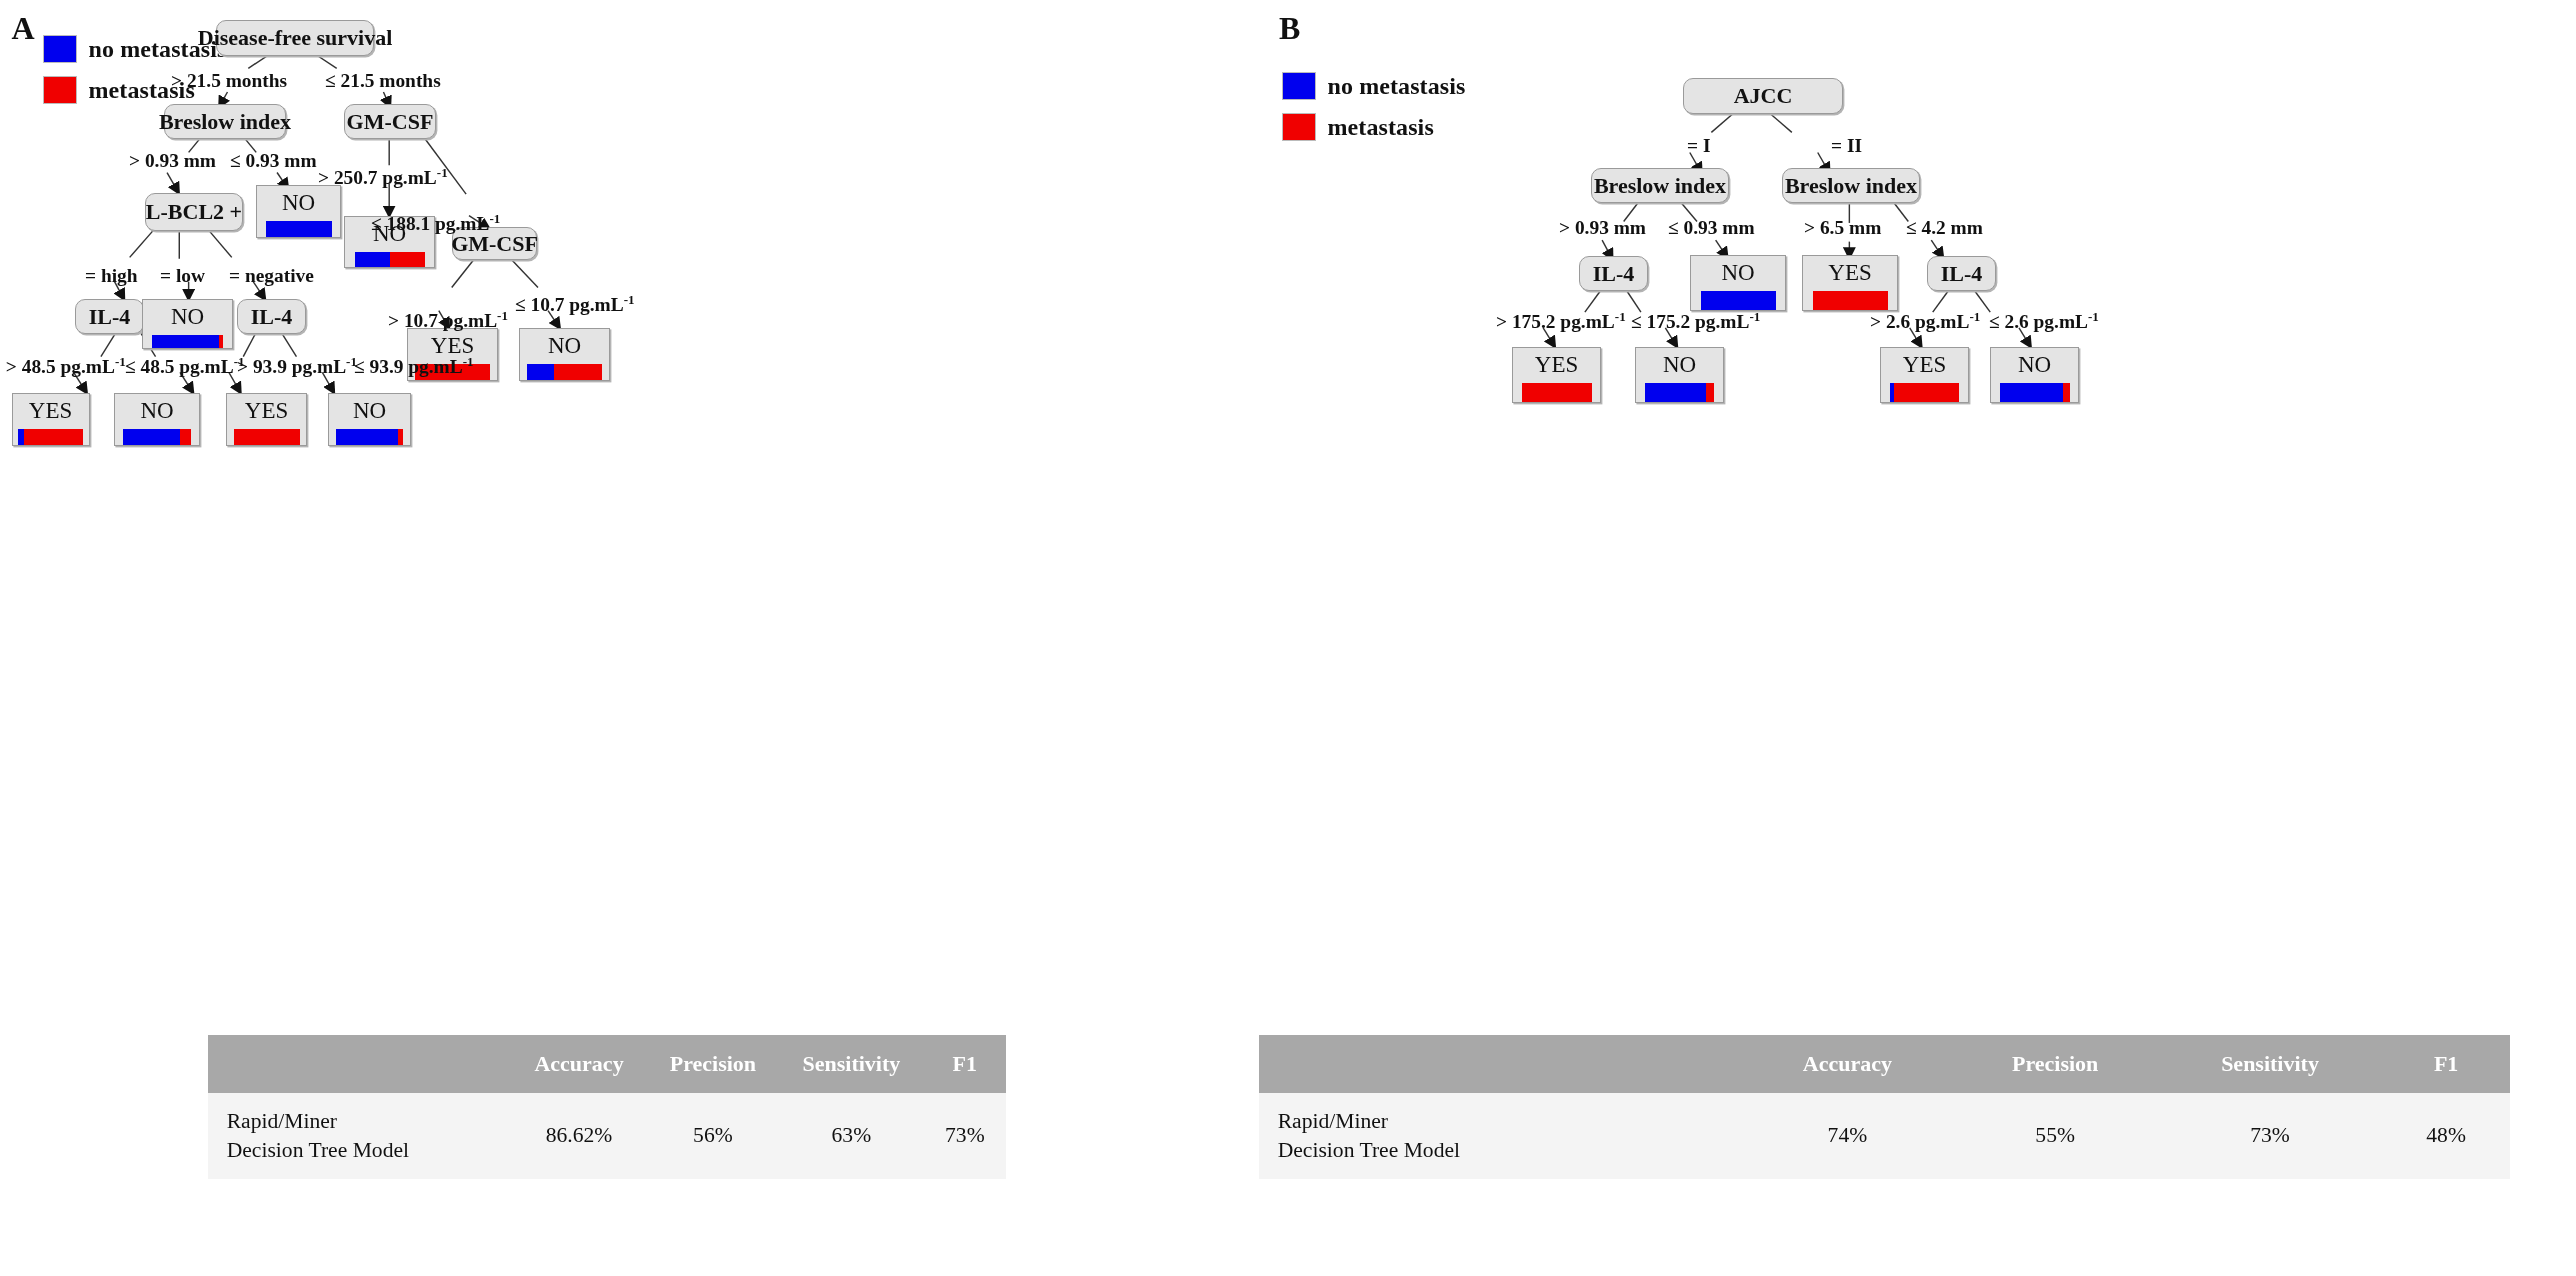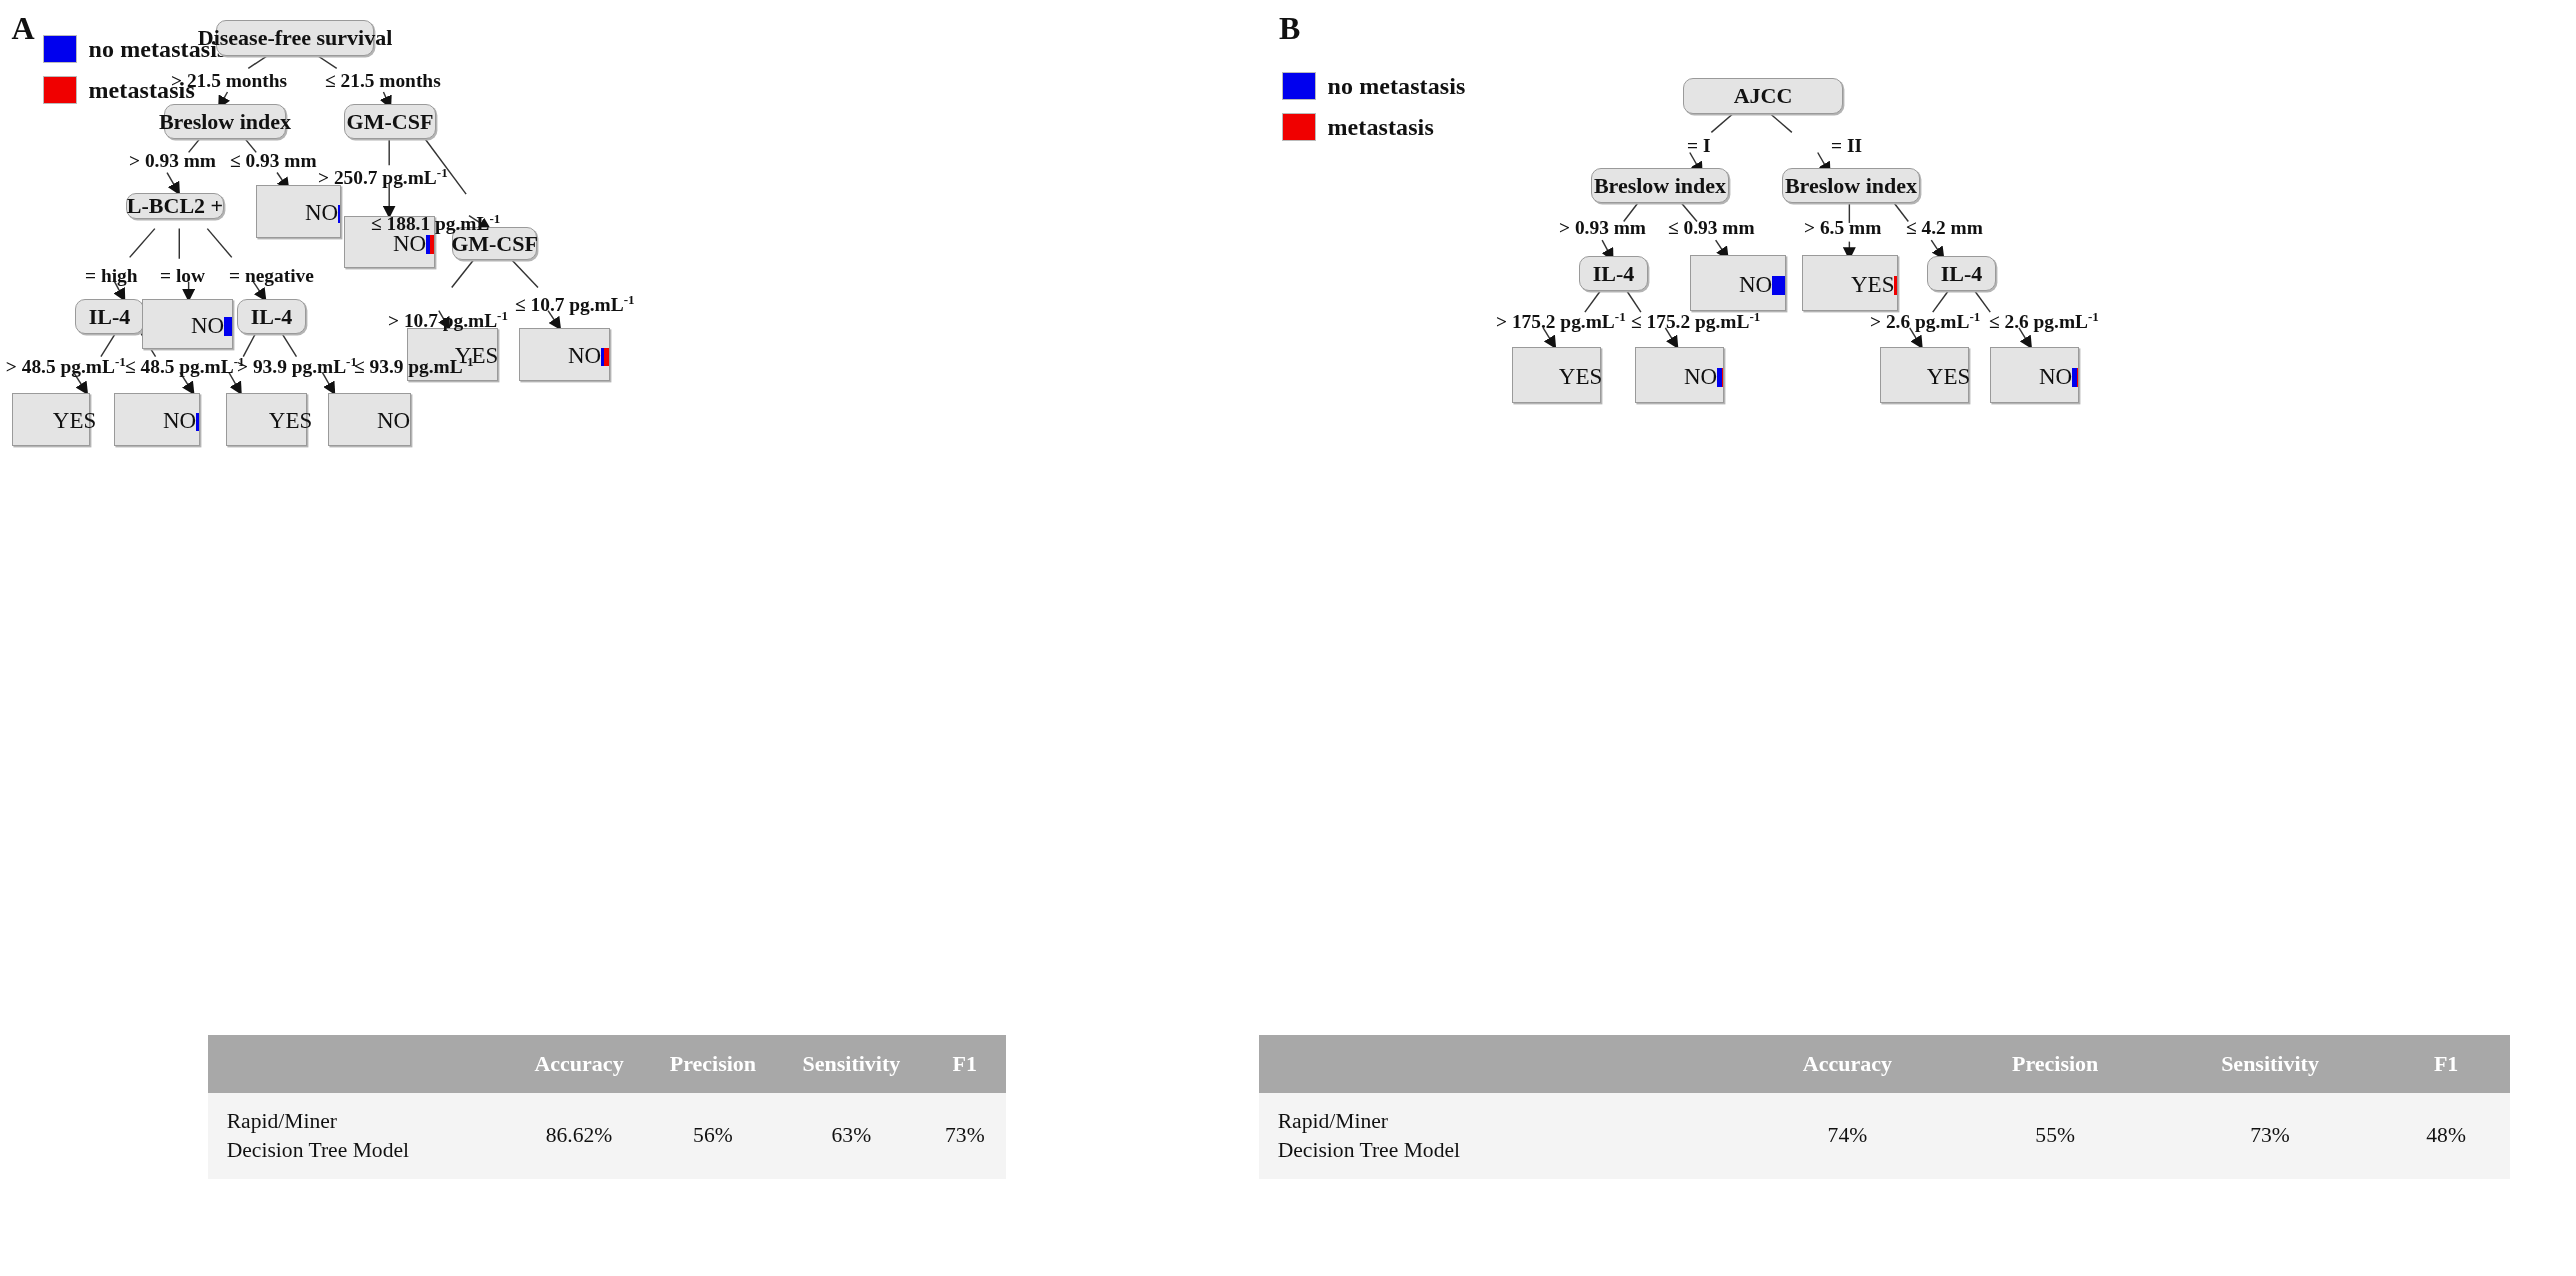--- a/index.html
+++ b/index.html
@@ -11,22 +11,22 @@
   .legend{position:absolute;}
   .legend-row{display:flex;align-items:center;margin-bottom:13px;}
   .legend-swatch{width:32px;height:26px;margin-right:11.5px;border:0.7px solid #bbb;}
   .legend-label{font-size:24px;font-weight:bold;font-family:"Liberation Serif",serif;letter-spacing:0.1px;}
   
   .node{position:absolute;box-sizing:border-box;background:#e4e4e4;border:1.4px solid #9a9a9a;border-radius:10px;
         box-shadow:1.4px 1.4px 0 #b4b4b4;display:flex;align-items:center;justify-content:center;
         font-size:22px;font-weight:bold;font-family:"Liberation Serif",serif;white-space:nowrap;}
   
   .leaf{position:absolute;box-sizing:border-box;background:#e4e4e4;border:1.4px solid #9a9a9a;
-        box-shadow:1.4px 1.4px 0 #b4b4b4;display:flex;flex-direction:row;align-items:center;justify-content:center;
-        font-size:22px;font-weight:normal;font-family:"Liberation Serif",serif;padding-left:48px;}
+        box-shadow:1.4px 1.4px 0 #b4b4b4;display:flex;flex-direction:column;align-items:center;justify-content:center;
+        font-size:22px;font-weight:normal;font-family:"Liberation Serif",serif;}
   .leaf-label{margin-top:3.6px;font-size:23px;font-family:"Liberation Serif",serif;}
   .bar{margin-top:5px;height:18.7px;display:flex;overflow:hidden;}
   .bar .blue{background:#0000ee;height:100%;}
   .bar .red{background:#f00000;height:100%;}
   
   .elabel{position:absolute;font-size:19.4px;font-weight:bold;font-family:"Liberation Serif",serif;white-space:nowrap;}
   .elabel sup{font-size:13px;vertical-align:super;}
   svg.edges{position:absolute;left:0;top:0;width:100%;height:100%;pointer-events:none;}
   
   .metrics-table{position:absolute;border-collapse:collapse;font-family:"Liberation Serif",serif;}
@@ -102,21 +102,21 @@
     <path d="M355,464 L338,496" stroke="#333" stroke-width="2" fill="none"></path>
     <path d="M318,518 L334,546" stroke="#333" stroke-width="2" fill="none" marker-end="url(#ah)"></path>
 
     <path d="M392,464 L412,496" stroke="#333" stroke-width="2" fill="none"></path>
     <path d="M448,518 L464,546" stroke="#333" stroke-width="2" fill="none" marker-end="url(#ah)"></path>
   </svg>
 
   <div class="node" style="left:216px;top:20px;width:158px;height:36px;">Disease-free survival</div>
   <div class="node" style="left:164px;top:104px;width:122px;height:35px;">Breslow index</div>
   <div class="node" style="left:344px;top:104px;width:92px;height:35px;">GM-CSF</div>
-  <div class="node" style="left:126px;top:193px;width:98px;height:26px;">L-BCL2 +</div>
+  <div class="node" style="left:145px;top:193px;width:98px;height:38px;">L-BCL2 +</div>
   <div class="node" style="left:452px;top:227px;width:85px;height:33px;">GM-CSF</div>
   <div class="node" style="left:75px;top:299px;width:69px;height:35px;">IL-4</div>
   <div class="node" style="left:237px;top:299px;width:69px;height:35px;">IL-4</div>
 
   <div class="leaf" style="left:256px;top:185px;width:85px;height:53px;">
     <div class="leaf-label">NO</div>
     <div class="bar" style="width:66px;">
       <div class="blue" style="width:100%"></div>
     </div>
   </div>

